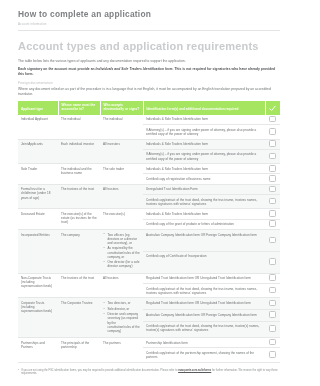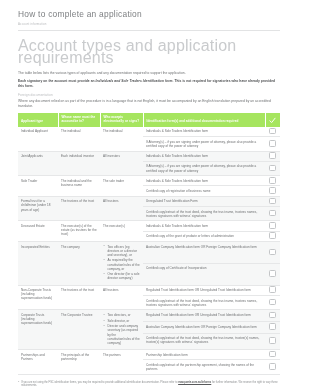--- a/index.html
+++ b/index.html
@@ -7,27 +7,27 @@
   body {
     font-family:"Liberation Sans", sans-serif;
     background:#ffffff;
     color:#58595b;
     -webkit-font-smoothing:antialiased;
   }
   .page { width:298px; height:386px; position:relative; overflow:hidden; background:#fff; }
 
   
   .topbar { padding:9px 0 0 18px; }
-  .doc-title { font-size:8.4px; font-weight:400; color:#7e8083; letter-spacing:.25px; line-height:11px; }
+  .doc-title { font-size:8.4px; font-weight:700; color:#7e8083; letter-spacing:.25px; line-height:11px; }
   .doc-subtitle { font-size:2.9px; color:#b9bbbd; letter-spacing:.15px; margin-top:2px; line-height:4px; }
   .rule { height:1px; background:#e2e3e4; margin:4px 18px 0 18px; }
 
   
   .section { padding:9px 18px 0 18px; }
-  .section-title { font-size:16px; color:#c9cbcd; font-weight:400; letter-spacing:.2px; line-height:12px; }
+  .section-title { font-size:11px; color:#c9cbcd; font-weight:700; letter-spacing:.2px; line-height:12px; }
 
   .intro { font-size:3.3px; line-height:4.6px; color:#6a6c6e; margin-top:7px; letter-spacing:.05px; }
   .intro.bold { font-weight:bold; color:#4c4e50; margin-top:3.5px; }
   .intro.bold i { font-style:italic; }
   .sub-head { font-size:3.3px; color:#bcbec0; margin-top:4.5px; letter-spacing:.05px; }
   .intro.plain { margin-top:2.5px; }
 
   
   .tbl-wrap { padding:0 18px; margin-top:5px; }
   table { width:262px; border-collapse:collapse; table-layout:fixed; }

